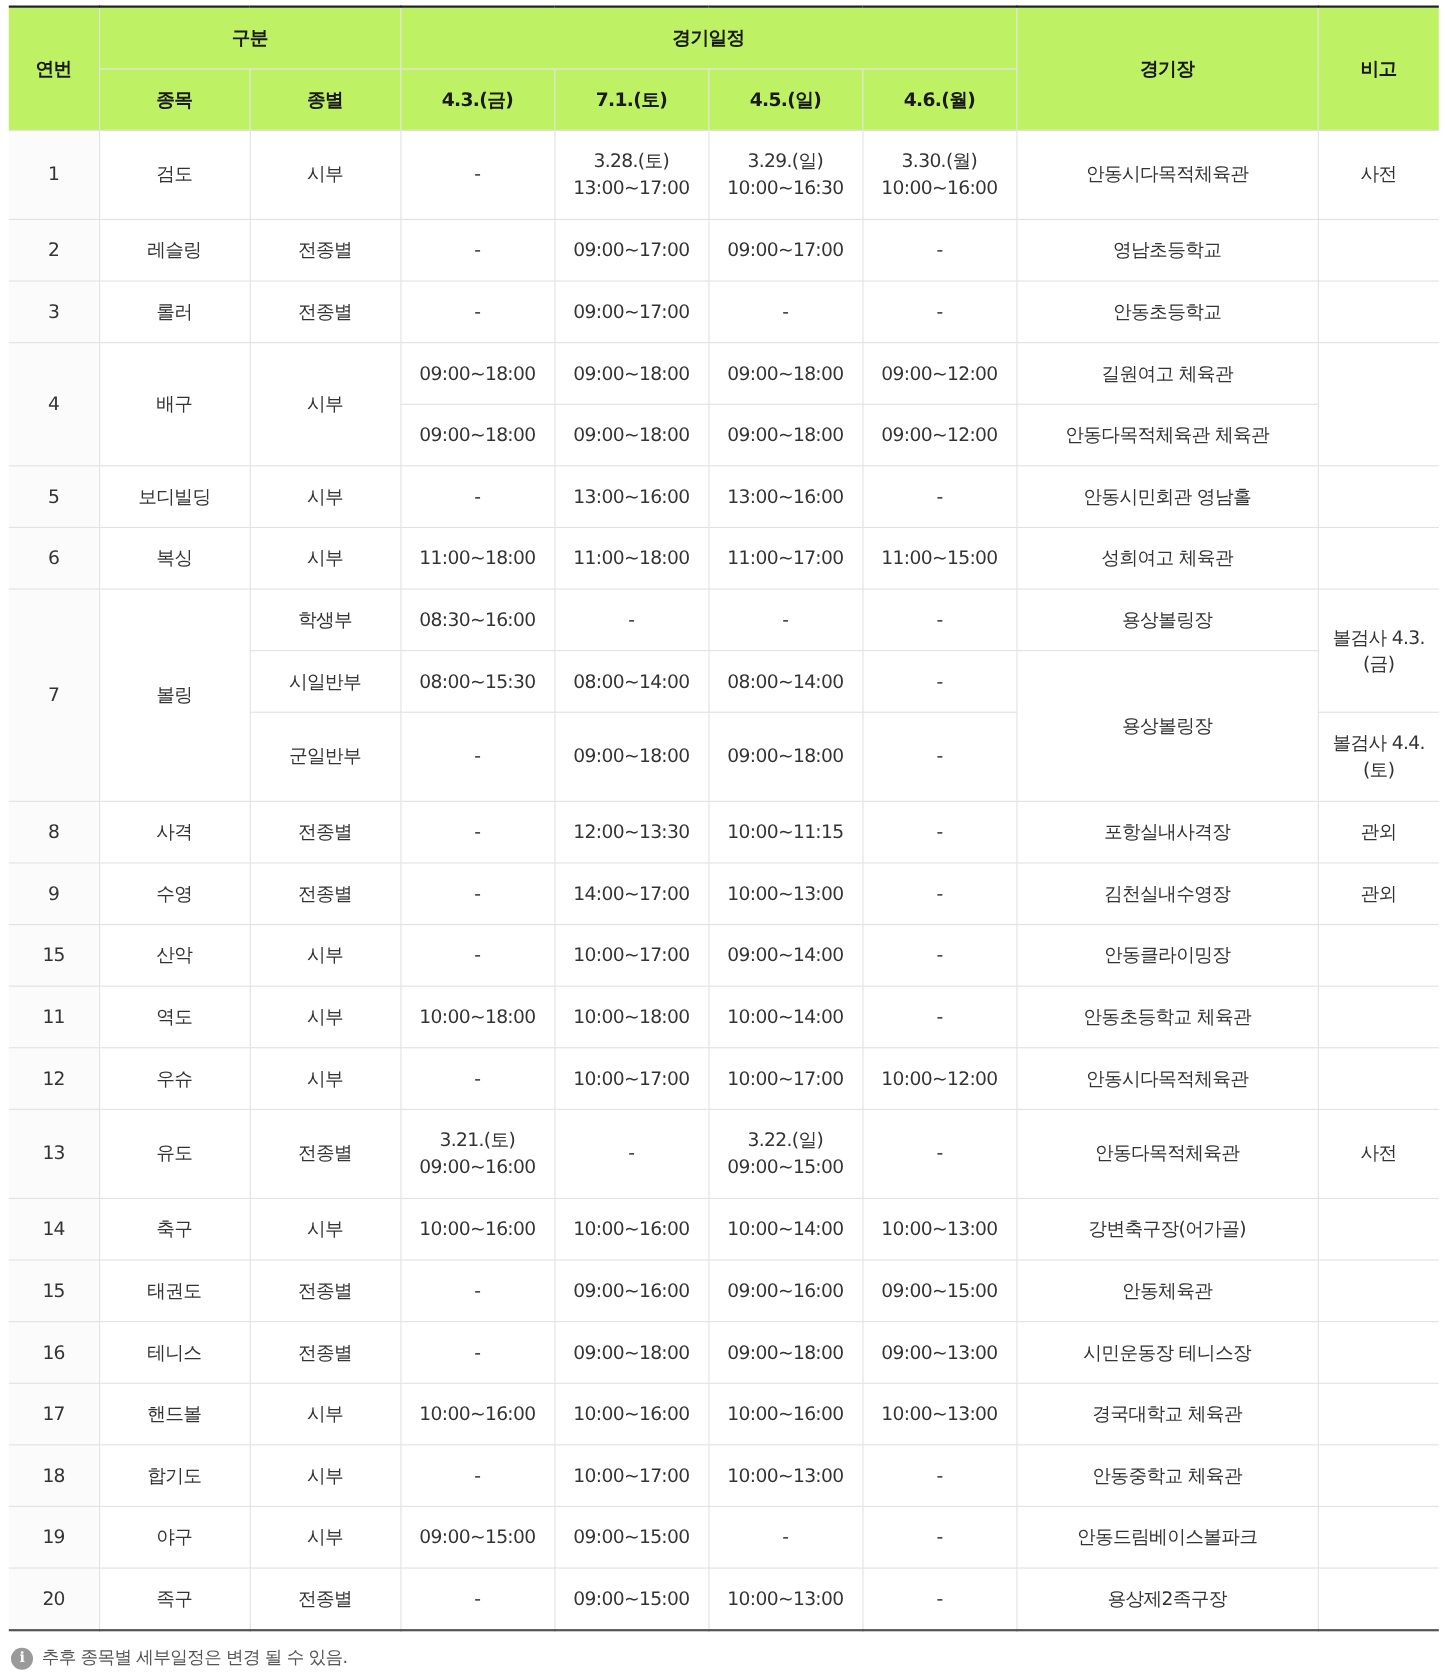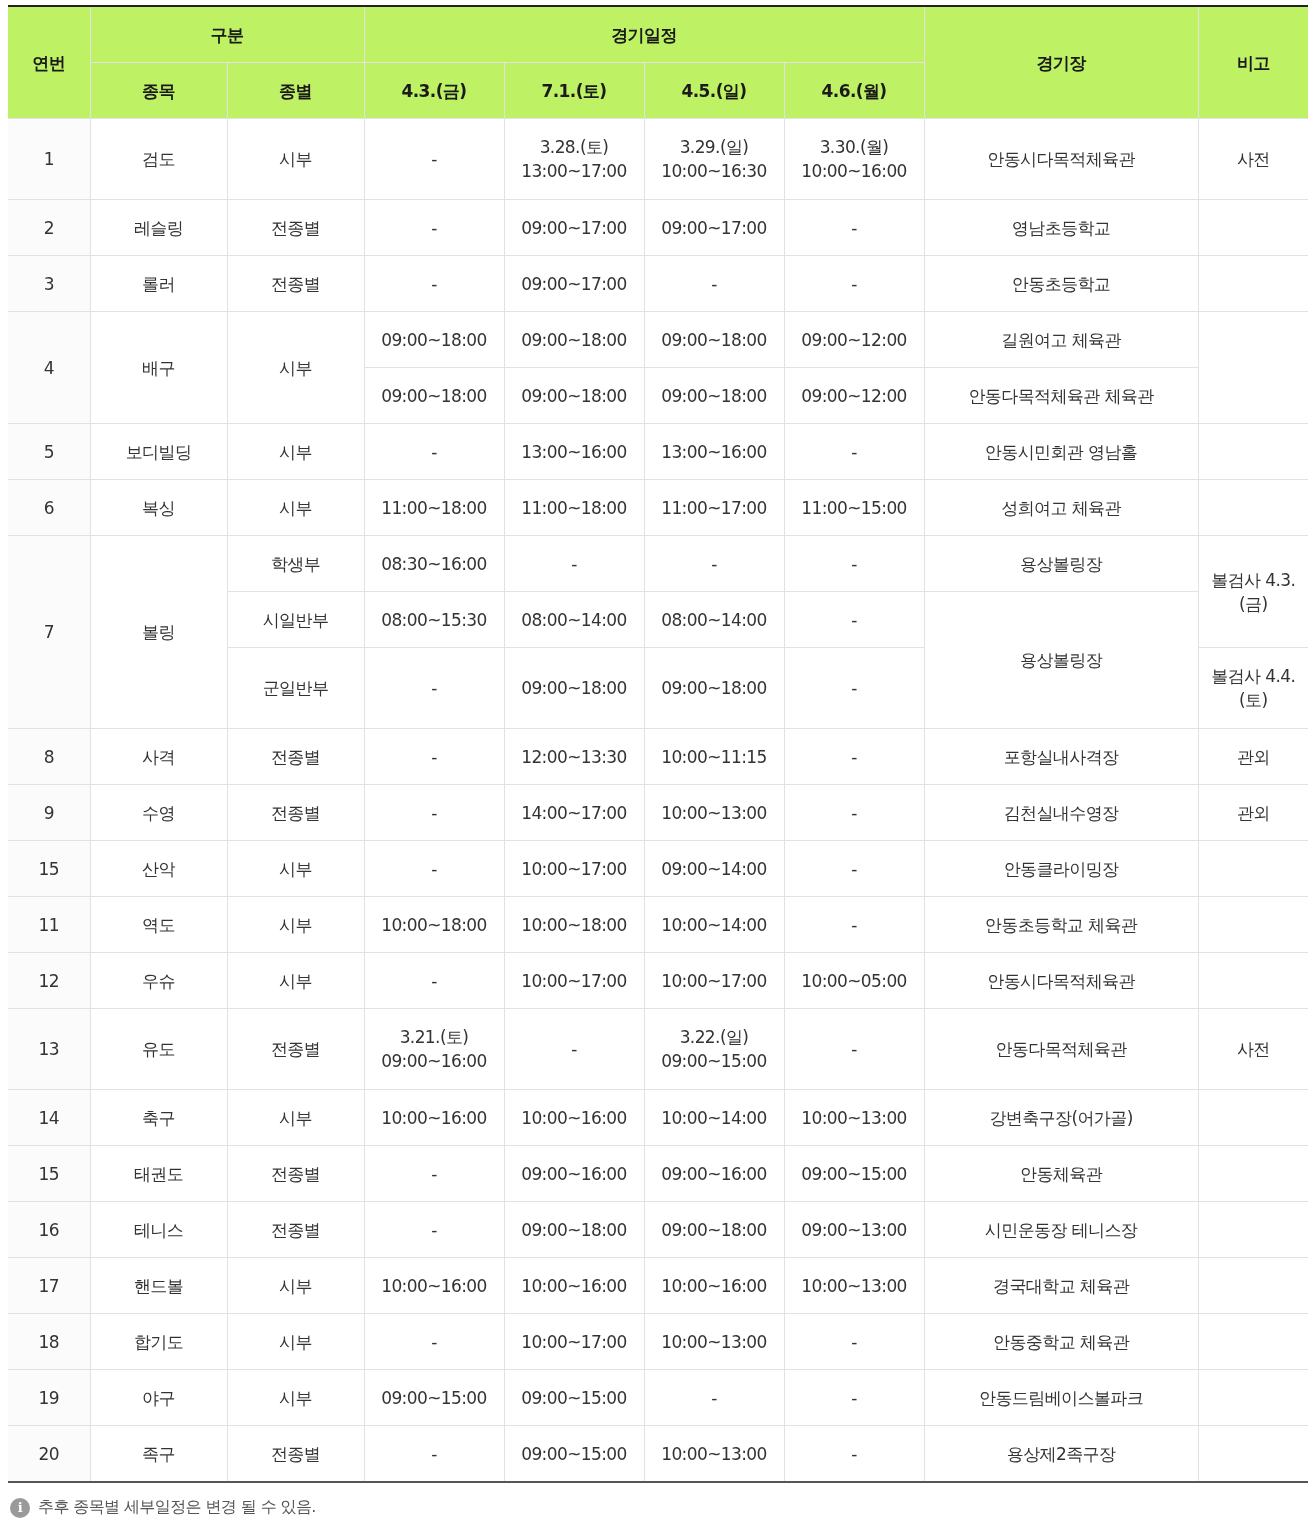--- a/index.html
+++ b/index.html
@@ -257,21 +257,21 @@
           <td>안동초등학교 체육관</td>
           <td></td>
         </tr>
         <tr>
           <td class="seq ">12</td>
           <td>우슈</td>
           <td>시부</td>
           <td>-</td>
           <td>10:00~17:00</td>
           <td>10:00~17:00</td>
-          <td>10:00~05:00</td>
+          <td>10:00~12:00</td>
           <td>안동시다목적체육관</td>
           <td></td>
         </tr>
         <tr>
           <td class="seq tall">13</td>
           <td class="tall">유도</td>
           <td class="tall">전종별</td>
           <td class="tall">3.21.(토)<br>09:00~16:00</td>
           <td class="tall">-</td>
           <td class="tall">3.22.(일)<br>09:00~15:00</td>

